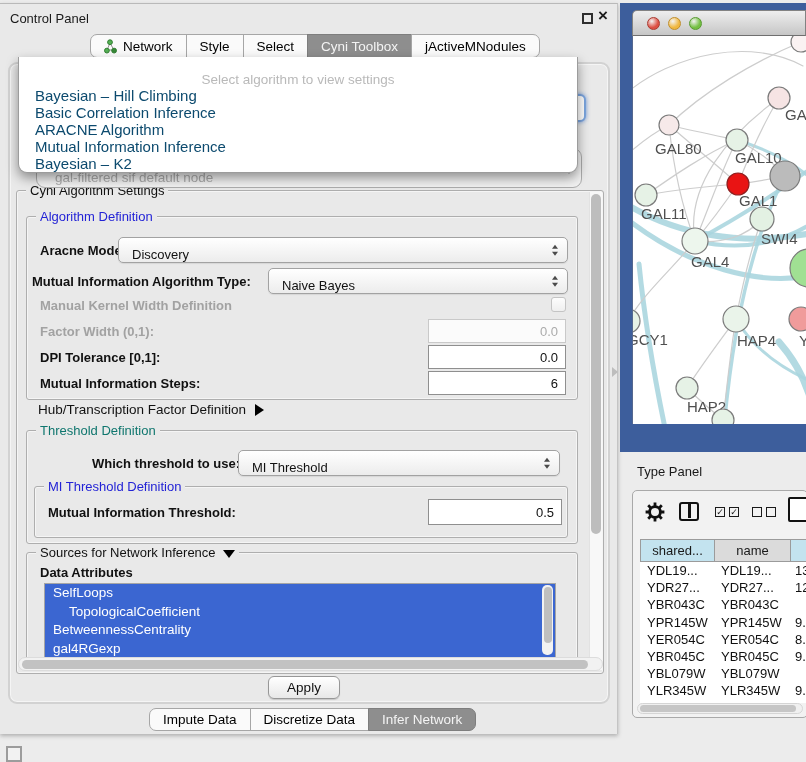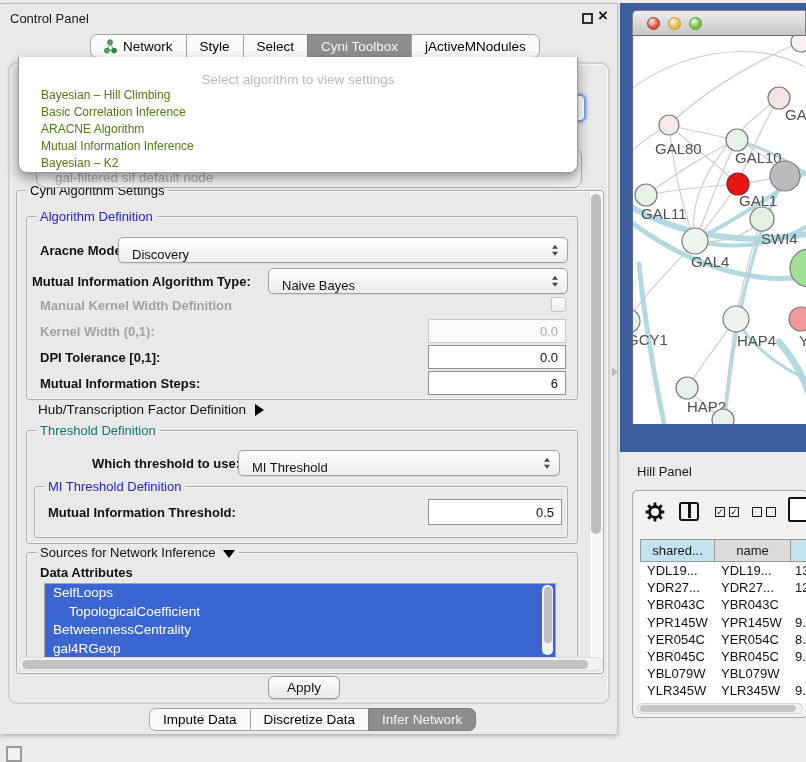--- a/index.html
+++ b/index.html
@@ -70,21 +70,21 @@
   #h-thumb{position:absolute;left:3px;top:1.5px;width:566px;height:9px;background:#C2C2C2;border-radius:5px}
 
   .apply-btn{left:268px;top:676px;width:72px;height:23px;border:1px solid #979797;border-radius:6px;
              background:linear-gradient(#FFFFFF,#E8E8E8);display:flex;align-items:center;justify-content:center;
              font-size:13.5px;box-shadow:0 1px 1px rgba(0,0,0,.15)}
 
   
   .popup{left:18px;top:57px;width:560px;height:116px;background:#FFF;border:1px solid #9C9C9C;border-top:none;
          border-radius:0 0 9px 9px;box-shadow:0 5px 12px rgba(0,0,0,.4);z-index:60;overflow:hidden}
   .popup-prompt{height:14px;line-height:13px;text-align:center;color:#B9B9B9;font-size:13.5px;margin-top:16px}
-  .popup-item{height:17px;line-height:17px;padding-left:22px;font-size:12px;color:#4d7c0f;white-space:nowrap}
+  .popup-item{height:17px;line-height:17px;padding-left:16px;font-size:15px;color:#0c4a6e;white-space:nowrap}
   .popup-item.bold{font-weight:normal}
 
   .bg-combo{left:36px;top:148px;width:546px;height:40px;background:#F1F1F1;border:1px solid #ACACAC;border-radius:9px;z-index:5}
   .bg-combo-text{position:absolute;left:18px;top:21px;color:#ABABAB;font-size:13.5px;white-space:nowrap}
   .focus-frag{left:567px;top:94px;width:19px;height:28px;border:2px solid #7AA4DD;border-radius:6px;background:#FDFDFD;
               z-index:4;box-shadow:0 0 4px rgba(90,140,220,.85)}
 
   .grip{left:6px;top:746px;width:16px;height:16px;border:2px solid #9C9C9C;background:#F2F2F2}
   .split-arrow{left:612px;top:367px;width:0;height:0;border-top:5px solid transparent;border-bottom:5px solid transparent;border-left:6px solid #BDBDBD}
 
@@ -191,21 +191,21 @@
 <span class="lbl" style="left:32px;top:274px">Mutual Information Algorithm Type:</span>
 <div class="combo" style="left:268px;top:268px;width:300px;height:26px">
   <span>Naive Bayes</span>
   <span class="stepper">
       <span class="tri-up"></span>
       <span class="tri-dn"></span>
     </span>
 </div>
 <span class="lbl dis" style="left:40px;top:298px">Manual Kernel Width Definition</span>
 <div class="checkbox" style="left:551px;top:297px"></div>
-<span class="lbl dis" style="left:40px;top:324px">Kernel Width (0,1):</span>
+<span class="lbl dis" style="left:40px;top:324px">Factor Width (0,1):</span>
 <div class="field dis" style="left:428px;top:319px;width:138px;height:24px">0.0</div>
 <span class="lbl" style="left:40px;top:350px">DPI Tolerance [0,1]:</span>
 <div class="field" style="left:428px;top:345px;width:138px;height:24px">0.0</div>
 <span class="lbl" style="left:40px;top:376px">Mutual Information Steps:</span>
 <div class="field" style="left:428px;top:371px;width:138px;height:24px">6</div>
 
 <div class="abs hub-row">
   <span>Hub/Transcription Factor Definition</span>
   <span class="tri-rt-black"></span>
 </div>
@@ -331,21 +331,21 @@
       <circle cx="103" cy="283" r="13" fill="#EAF4EA" stroke="#7B7B7B" stroke-width="1.2"></circle>
       <text x="104" y="310" font-size="15" fill="#4F4F4F" font-family="&quot;Liberation Sans&quot;,&quot;DejaVu Sans&quot;,sans-serif">HAP4</text>
       <circle cx="168" cy="283" r="12" fill="#F09B9B" stroke="#7B7B7B" stroke-width="1.2"></circle>
       <text x="166" y="310" font-size="15" fill="#4F4F4F" font-family="&quot;Liberation Sans&quot;,&quot;DejaVu Sans&quot;,sans-serif">Y</text>
       <circle cx="54" cy="352" r="11" fill="#E6F2E6" stroke="#7B7B7B" stroke-width="1.2"></circle>
       <text x="54" y="376" font-size="15" fill="#4F4F4F" font-family="&quot;Liberation Sans&quot;,&quot;DejaVu Sans&quot;,sans-serif">HAP2</text>
       <circle cx="90" cy="384" r="11" fill="#E6F2E6" stroke="#7B7B7B" stroke-width="1.2"></circle>
     </svg>
 </div>
 
-<span class="abs table-area-title">Hill Panel</span>
+<span class="abs table-area-title">Type Panel</span>
 <div class="abs tp-panel">
   <svg style="left:10px;top:9px" width="24" height="24" viewBox="0 0 24 24">
     <g stroke="#111" stroke-width="2.8" fill="none">
       <circle cx="12" cy="12" r="5.4"></circle>
       <path d="M12 2.6 V6.4 M12 17.6 V21.4 M2.6 12 H6.4 M17.6 12 H21.4 M5.2 5.2 L7.9 7.9 M16.1 16.1 L18.8 18.8 M18.8 5.2 L16.1 7.9 M7.9 16.1 L5.2 18.8"></path>
     </g>
   </svg>
   <div class="cols-icon">
       <div class="cols-div"></div>
     </div>

